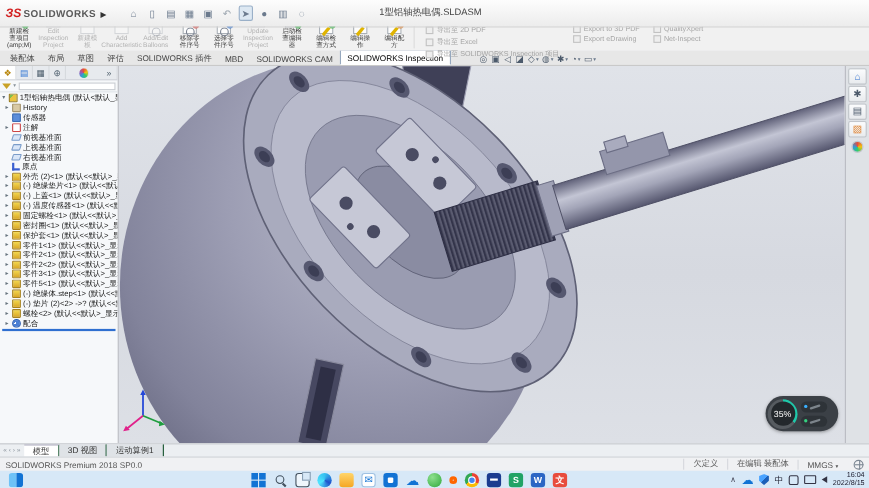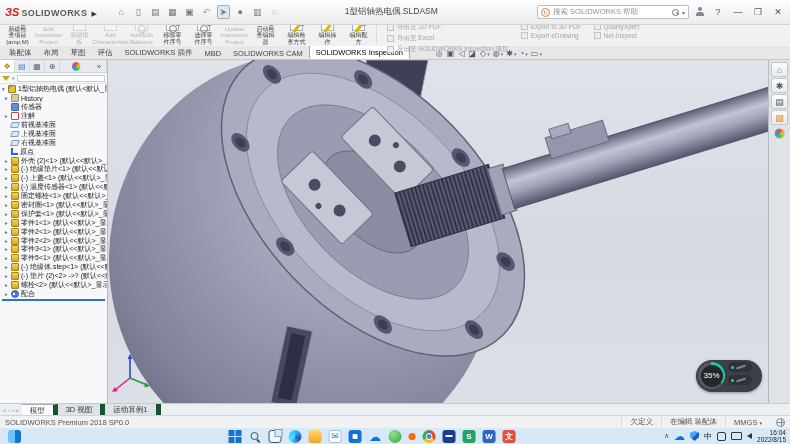--- a/index.html
+++ b/index.html
@@ -83,39 +83,39 @@
   .ic-plane{background:#d9e6f7;border:1px solid #7a9cc9;transform:skewX(-18deg);height:6px}
   .ic-origin{background:transparent;border-left:2px solid #3a5fd0;border-bottom:2px solid #3a5fd0;border-radius:0;width:7px;height:7px}
   .ic-mates{background:radial-gradient(circle at 30% 50%,#fff 0 1px,#4a7fd4 1px);border:1px solid #2d5fb0;border-radius:50%}
   .tlabel{overflow:hidden;text-overflow:clip;white-space:nowrap}
   #rollback{height:2px;background:#2f6fd0;margin:1px 2px;flex:none}
   #tree-filler{flex:1}
 
   
   #viewport{position:absolute;left:108px;top:60px;width:660px;height:343px;background:linear-gradient(180deg,#e0e3e9 0%,#d6d9e0 55%,#dde0e6 100%);overflow:hidden;z-index:10}
   #model-svg{position:absolute;left:0;top:0}
-  #zoom-widget{position:absolute;left:588px;top:300px;width:66px;height:32px;background:#3b4046;border-radius:16px;display:flex;align-items:flex-start;padding:2px;gap:3px;box-shadow:0 1px 3px rgba(0,0,0,.35)}
+  #zoom-widget{position:absolute;left:588px;top:300px;width:66px;height:32px;background:#3b4046;border-radius:16px;display:flex;align-items:center;padding:2px;gap:3px;box-shadow:0 1px 3px rgba(0,0,0,.35)}
   #zoom-pct{width:27px;height:27px;border-radius:50%;background:conic-gradient(#1fc8aa 0 126deg,#565b60 126deg 360deg);display:grid;place-items:center;flex:none}
   #zoom-pct-inner{width:22px;height:22px;border-radius:50%;background:#23282c;color:#fff;font-size:8px;display:grid;place-items:center}
   .zw-btns{display:flex;flex-direction:column;gap:3px}
   .zw-btn{width:24px;height:10px;border-radius:5px;background:#2e3338;display:flex;align-items:center;gap:2px;padding:0 3px}
   .zw-dot{width:3px;height:3px;border-radius:50%}
   .zw-dot.blue{background:#3ab0ff}.zw-dot.green{background:#35d07f}
   .zw-slash{width:10px;height:2px;background:#7c848b;border-radius:1px;transform:rotate(-18deg)}
 
   
   #taskpane{position:absolute;left:768px;top:60px;width:22px;height:343px;background:#dfe2e6;border-left:1px solid #b7bac0;z-index:20;display:flex;flex-direction:column;align-items:center;padding-top:2px;gap:1px}
   .tp-btn{width:17px;height:15px;border:1px solid #c2c6cb;background:linear-gradient(#fbfcfd,#e8ebee);display:grid;place-items:center;font-size:9px;color:#4c5a6b;border-radius:2px}
   .tp-home{color:#2e6fd0}.tp-appearances{color:#e08330}
   .tp-scenes{background:conic-gradient(#e74c3c,#f1c40f,#2ecc71,#3498db,#e74c3c);color:transparent;border-radius:50%;width:11px;height:11px;margin:2px auto}
 
   
   #modeltabs{position:absolute;left:0;top:403px;width:790px;height:12px;background:#eceff2;border-top:1px solid #c6c9ce;display:flex;align-items:stretch;font-size:7.5px;color:#333;z-index:25}
   .mnav{display:flex;align-items:center;gap:1px;padding:0 3px;color:#8a939c;font-size:6px}
-  .mtab{padding:1px 8px 0;border-right:5px solid #14532d;background:#dfe3e7;display:flex;align-items:center}
+  .mtab{padding:1px 8px 0;border-right:1px solid #14532d;background:#dfe3e7;display:flex;align-items:center}
   .mtab.active{background:#fff;border-top:1px solid #aab}
   
   #statusbar{position:absolute;left:0;top:415px;width:790px;height:13px;background:#f0f1f3;border-top:1px solid #d0d3d8;display:flex;align-items:center;font-size:7.5px;color:#555;padding:0 5px;z-index:25}
   #status-right{margin-left:auto;display:flex;align-items:center}
   .sitem{padding:0 8px;border-left:1px solid #d5d8dd;white-space:nowrap}
   .globe{width:9px;height:9px;border:1px solid #7d8894;border-radius:50%;position:relative;margin-left:6px}
   .globe::before{content:"";position:absolute;left:3.5px;top:0;width:1px;height:8px;background:#7d8894}
   .globe::after{content:"";position:absolute;left:0;top:3.5px;width:8px;height:1px;background:#7d8894}
 
   
@@ -179,33 +179,20 @@
 
       <span class="qat-btn q-select active">➤</span>
 
       <span class="qat-btn q-rebuild-traffic-light">●</span>
 
       <span class="qat-btn q-file-properties">▥</span>
 
       <span class="qat-btn q-options">◌</span>
     </div>
   <div id="window-title">1型铝轴热电偶.SLDASM</div>
-  <div class="tb-right">
-    <div class="searchbox">
-      <span class="search-type">↻</span>
-      <span>搜索 SOLIDWORKS 帮助</span>
-      <span class="mag"></span>
-      <span class="sb-caret">▾</span>
-    </div>
-    <span class="person"></span>
-    <span class="winbtn">?</span>
-    <span class="winbtn">—</span>
-    <span class="winbtn">❐</span>
-    <span class="winbtn">✕</span>
-  </div>
 </div>
 
 <div id="ribbon">
   <div style="display:flex">
 
       <div class="rbtn enabled">
         <span class="ri ri-new-project"></span>
         <span class="rlabel">新建检
 查项目
 (amp;M)</span>

